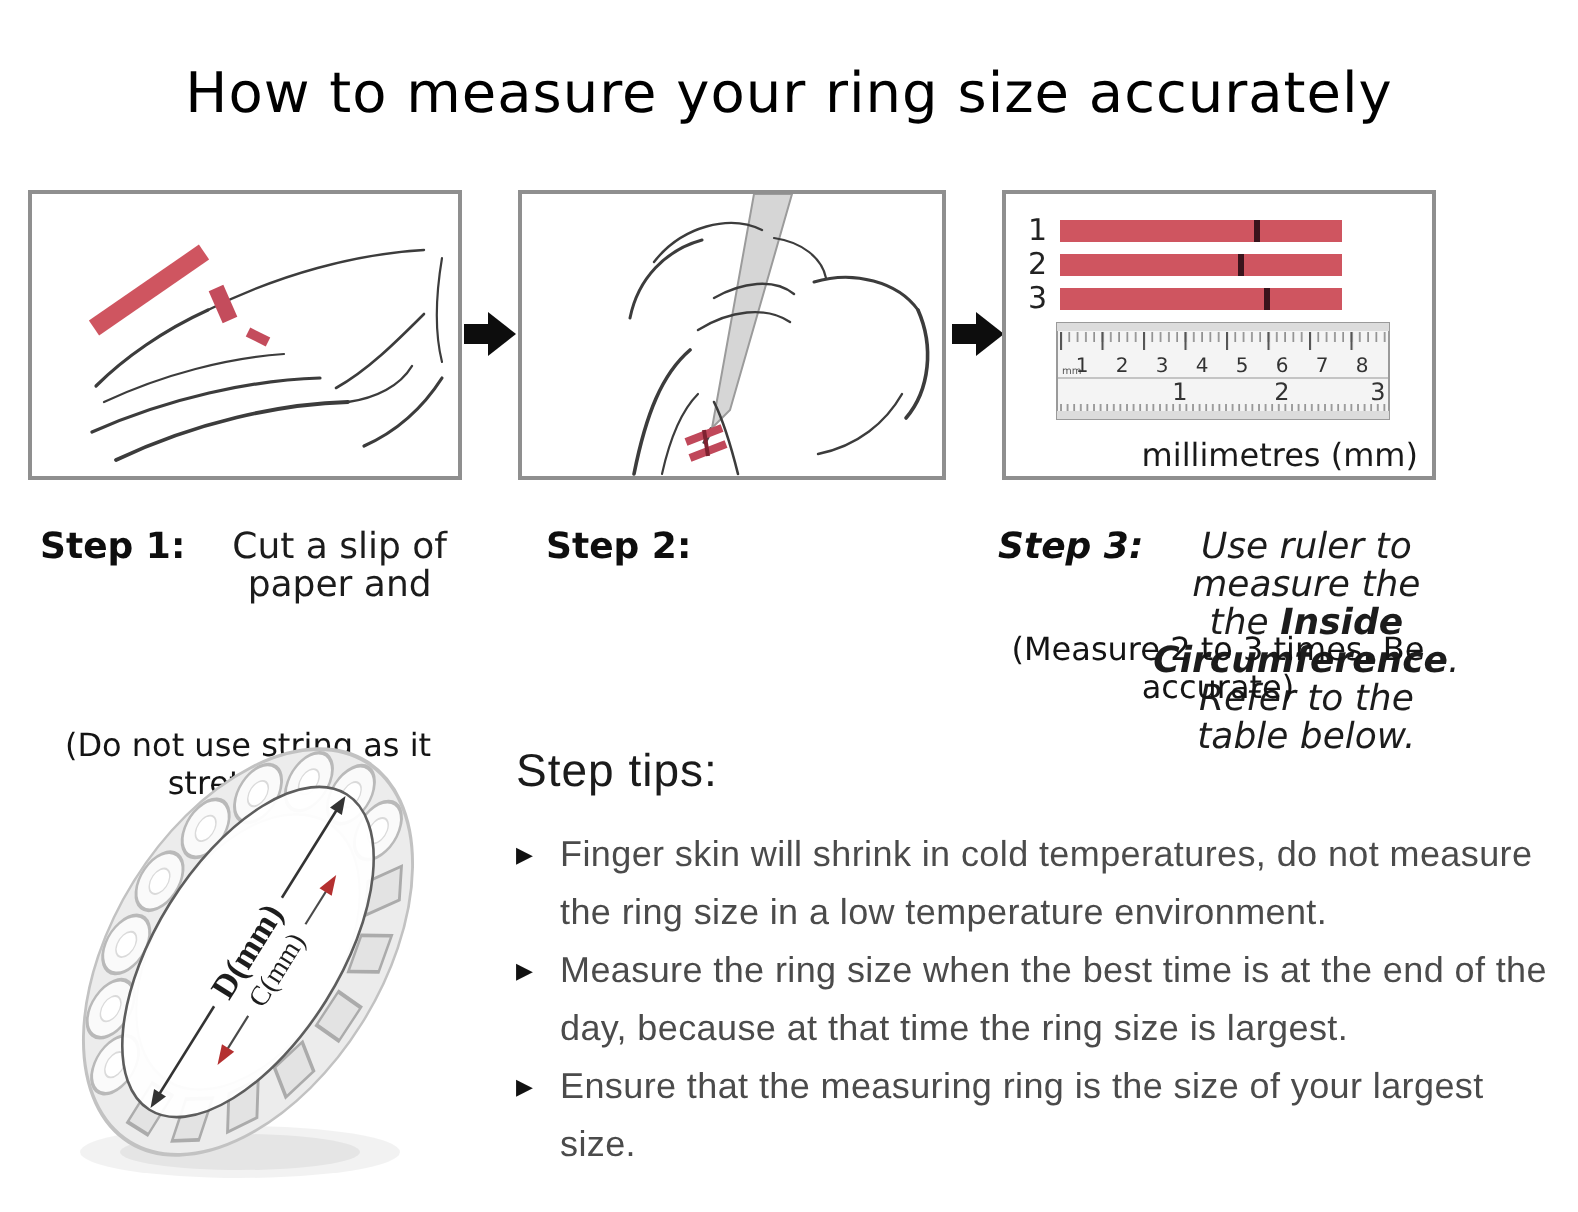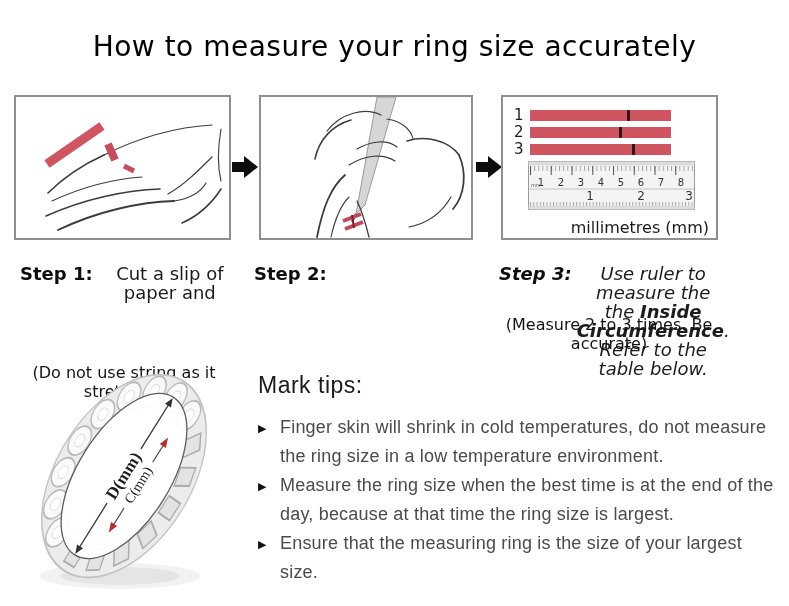--- a/index.html
+++ b/index.html
@@ -31,21 +31,21 @@
   .strip-bar{position:relative;width:141px;height:11px;background:#cf5560;margin-left:3px;}
   .strip-mark{position:absolute;top:0;width:3px;height:11px;background:#3a141c;}
   .ruler-wrap{margin-left:14px;margin-top:3px;width:167px;}
   .ruler-label{width:181px;text-align:right;font-size:16px;color:#1a1a1a;margin-top:4px;padding-right:0;}
 
   
   .caption{position:absolute;top:252px;font-size:18px;line-height:19px;color:#1c1c1c;display:flex;margin-top:12px;}
   .cap-label{font-weight:bold;color:#0e0e0e;white-space:nowrap;margin-right:5px;}
   .cap-text{text-align:center;}
   #cap1{left:20px;width:222px;}
-  #cap2{left:254px;width:216px;}
+  #cap2{left:273px;width:216px;}
   #cap3{left:499px;width:228px;font-style:italic;}
   .note{position:absolute;top:315px;font-size:16px;color:#141414;text-align:center;}
   #note1{left:10px;width:228px;margin-top:48px;}
   #note3{left:488px;width:242px;}
 
   
   .ring-figure{position:absolute;left:2px;top:360px;width:252px;height:244px;}
   .tips{position:absolute;left:258px;top:372px;width:524px;}
   .tips-heading{font-size:23px;color:#1b1b1b;font-weight:400;letter-spacing:0.5px;
     font-family:"Liberation Sans",sans-serif;margin-bottom:14px;}
@@ -301,21 +301,21 @@
         <line x1="17" y1="27" x2="17" y2="50"></line>
       </g>
       <polygon points="17,-56 13.4,-46 20.6,-46" fill="#b43030"></polygon>
       <polygon points="17,56 13.4,46 20.6,46" fill="#b43030"></polygon>
       <text transform="translate(17,0) rotate(-90)" y="4.5" text-anchor="middle" font-family="Liberation Serif, serif" font-size="14" fill="#1d1d1d">C(mm)</text>
     </g>
   </svg>
 </div>
 
 <div class="tips">
-  <div class="tips-heading">Mark tips:</div>
+  <div class="tips-heading">Step tips:</div>
   <div class="tip-item">
     <span class="tip-marker">▶</span>
     <span class="tip-text">Finger skin will shrink in cold temperatures, do not measure the ring size in a low temperature environment.</span>
   </div>
   <div class="tip-item">
     <span class="tip-marker">▶</span>
     <span class="tip-text">Measure the ring size when the best time is at the end of the day, because at that time the ring size is largest.</span>
   </div>
   <div class="tip-item">
     <span class="tip-marker">▶</span>

